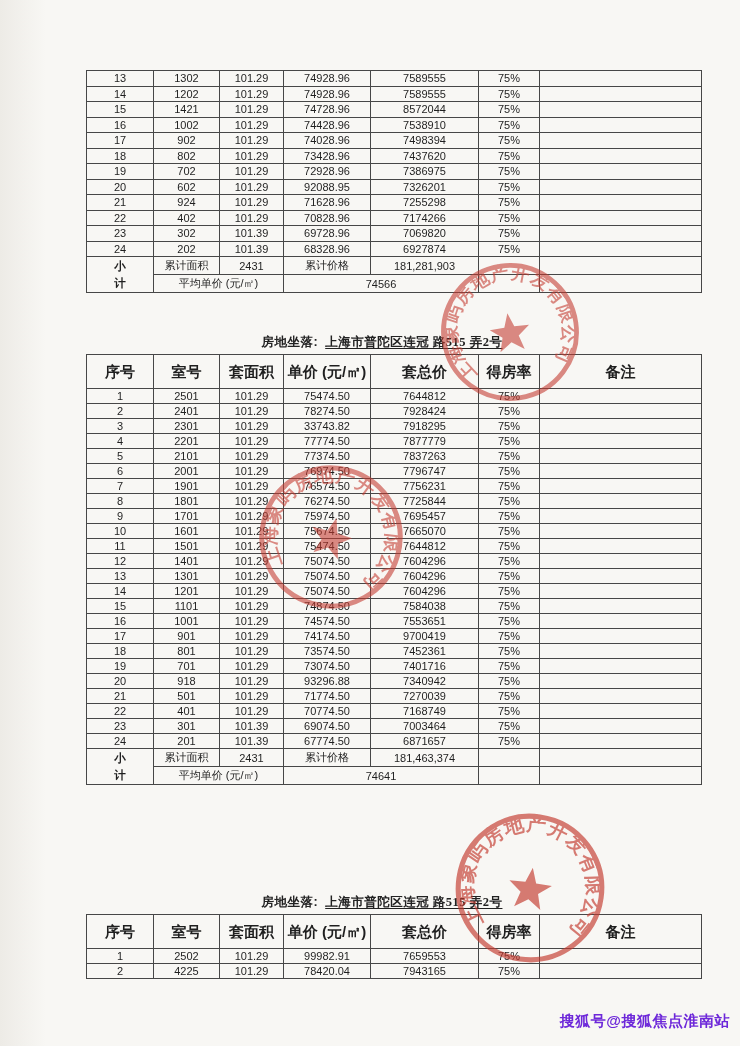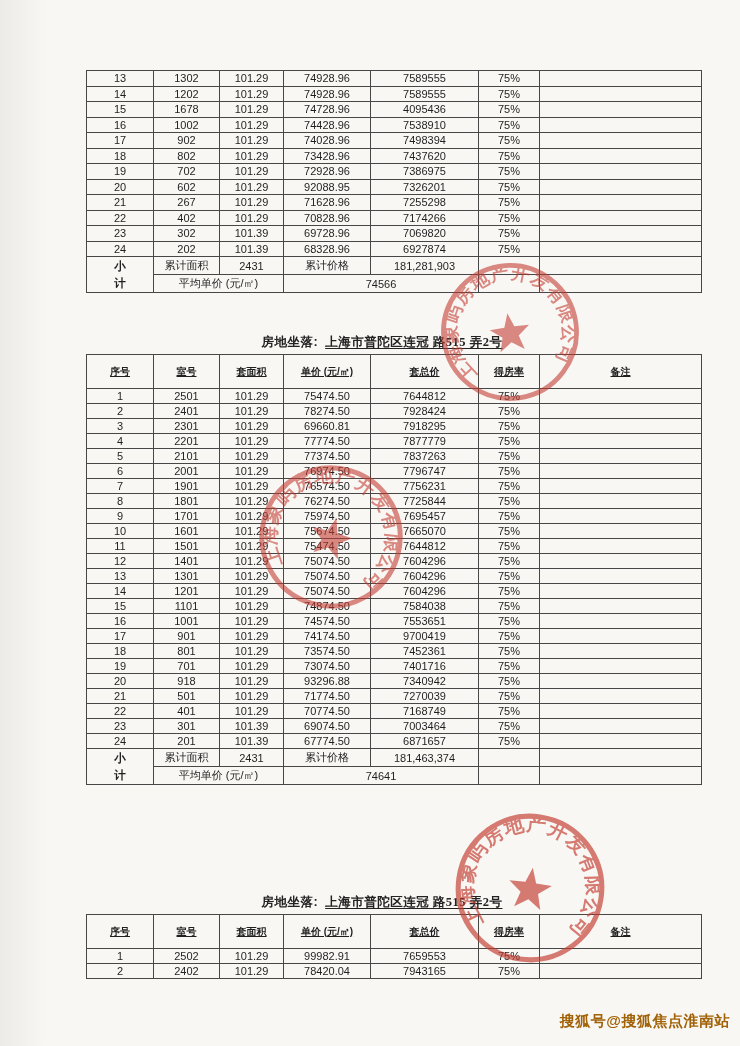--- a/index.html
+++ b/index.html
@@ -12,33 +12,33 @@
   .scan-edge {
     position:absolute; left:0; top:0; bottom:0; width:46px;
     background:linear-gradient(to right,#edebe6,rgba(248,247,244,0));
   }
   .sec { position:absolute; left:63px; width:615px;padding-left:23px; }
   table { border-collapse:collapse; width:615px; table-layout:fixed; }
   td, th {
     border:1px solid #474747; text-align:center; vertical-align:middle;
     color:#1f1f1f; font-size:11px; padding:1px 2px; overflow:hidden; white-space:nowrap;
   }
-  th { font-weight:bold; height:34px; white-space:normal; line-height:1.2; font-size:10px; background:transparent;text-decoration:underline; }
+  th { font-weight:bold; height:34px; white-space:normal; line-height:1.2; font-size:15px; background:transparent; }
   .t1 td { height:15.5px; }
   .t2 td { height:13.5px; }
   .t3 td { height:15px; }
   .sum-label { font-weight:normal; }
   .xiaoji { font-weight:bold; line-height:1.45; white-space:normal; font-size:11.5px; }
   .loc { text-align:center; font-size:12.5px; font-weight:bold; color:#222; margin-bottom:3px; letter-spacing:.5px; }
   .loc .addr { text-decoration:underline; text-underline-offset:2px; margin-left:7px;font-family:Liberation Serif, serif; }
   .stamp { position:absolute; pointer-events:none; opacity:.58; }
   .stamp.dark { opacity:.66; }
   .watermark {
     position:absolute; right:10px; top:1012px; font-size:15px; font-weight:bold;
-    color:#a16207; letter-spacing:.5px;
+    color:#6d28d9; letter-spacing:.5px;
   }
 </style>
 </head>
 <body>
 
 <div class="scan-edge"></div>
 
 <div class="sec" style="top:70px">
   <table class="t1">
     <colgroup>
@@ -64,24 +64,24 @@
           <td>14</td>
           <td>1202</td>
           <td>101.29</td>
           <td>74928.96</td>
           <td>7589555</td>
           <td>75%</td>
           <td></td>
         </tr>
         <tr>
           <td>15</td>
-          <td>1678</td>
+          <td>1421</td>
           <td>101.29</td>
           <td>74728.96</td>
-          <td>4095436</td>
+          <td>8572044</td>
           <td>75%</td>
           <td></td>
         </tr>
         <tr>
           <td>16</td>
           <td>1002</td>
           <td>101.29</td>
           <td>74428.96</td>
           <td>7538910</td>
           <td>75%</td>
@@ -118,21 +118,21 @@
           <td>20</td>
           <td>602</td>
           <td>101.29</td>
           <td>92088.95</td>
           <td>7326201</td>
           <td>75%</td>
           <td></td>
         </tr>
         <tr>
           <td>21</td>
-          <td>267</td>
+          <td>924</td>
           <td>101.29</td>
           <td>71628.96</td>
           <td>7255298</td>
           <td>75%</td>
           <td></td>
         </tr>
         <tr>
           <td>22</td>
           <td>402</td>
           <td>101.29</td>
@@ -221,21 +221,21 @@
           <td>101.29</td>
           <td>78274.50</td>
           <td>7928424</td>
           <td>75%</td>
           <td></td>
         </tr>
         <tr>
           <td>3</td>
           <td>2301</td>
           <td>101.29</td>
-          <td>69660.81</td>
+          <td>33743.82</td>
           <td>7918295</td>
           <td>75%</td>
           <td></td>
         </tr>
         <tr>
           <td>4</td>
           <td>2201</td>
           <td>101.29</td>
           <td>77774.50</td>
           <td>7877779</td>
@@ -473,21 +473,21 @@
           <td>1</td>
           <td>2502</td>
           <td>101.29</td>
           <td>99982.91</td>
           <td>7659553</td>
           <td>75%</td>
           <td></td>
         </tr>
         <tr>
           <td>2</td>
-          <td>2402</td>
+          <td>4225</td>
           <td>101.29</td>
           <td>78420.04</td>
           <td>7943165</td>
           <td>75%</td>
           <td></td>
         </tr>
       </tbody>
   </table>
 </div>
 

